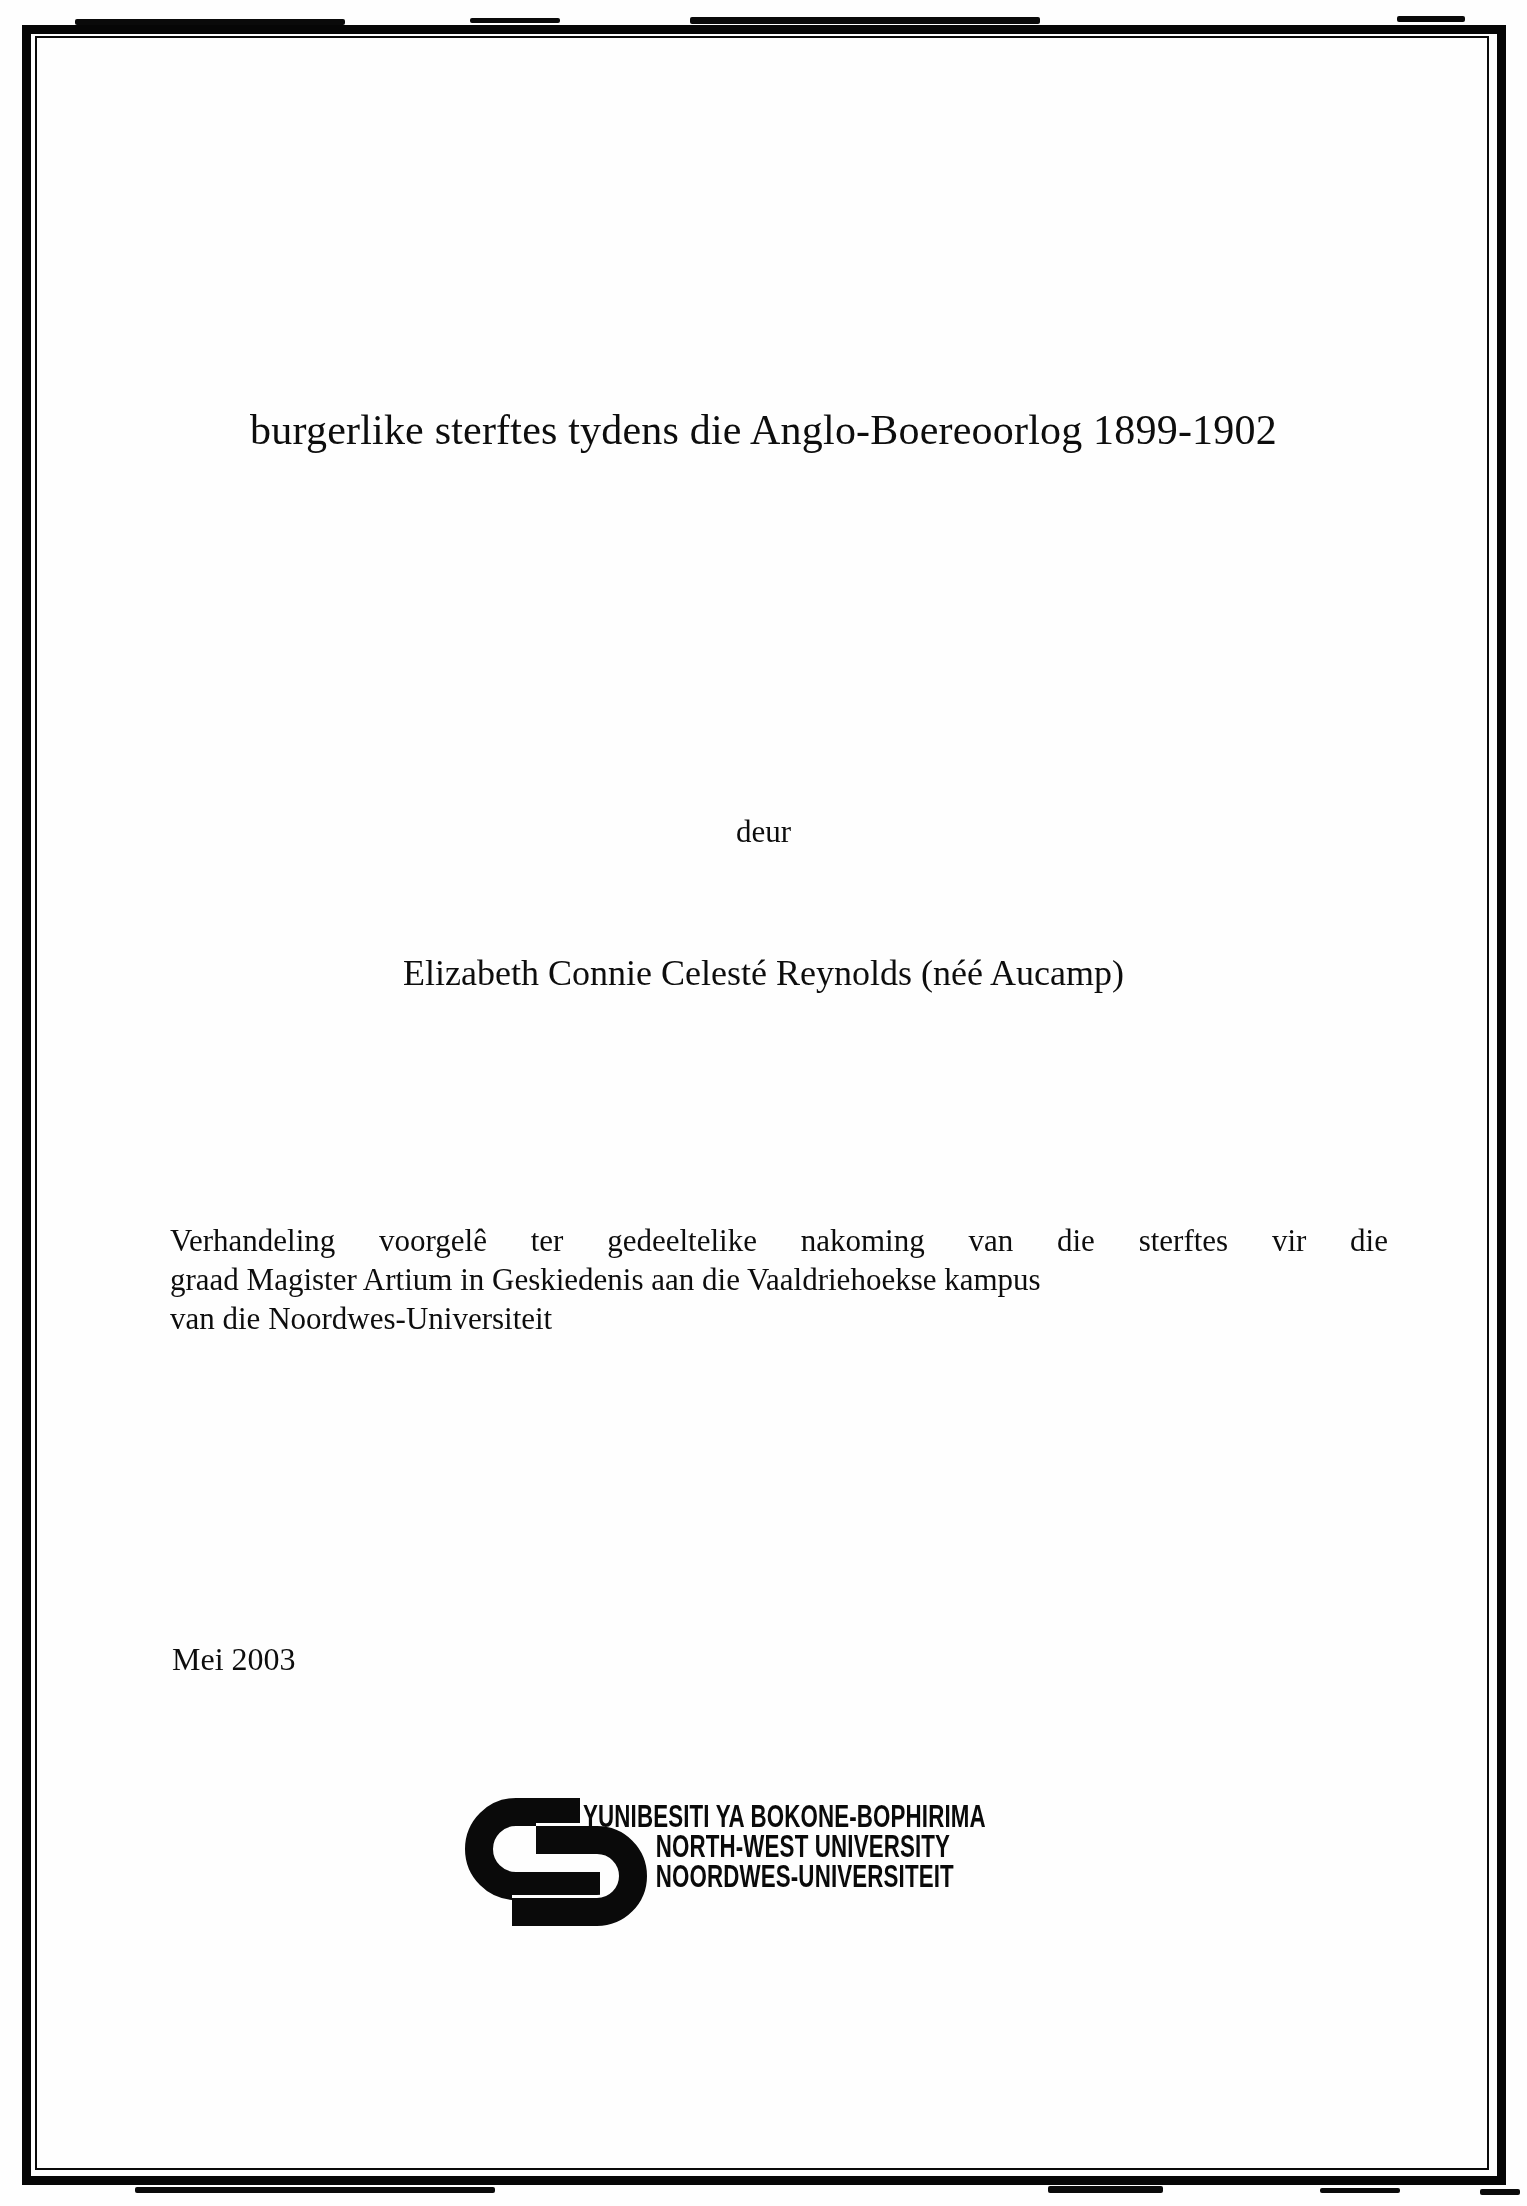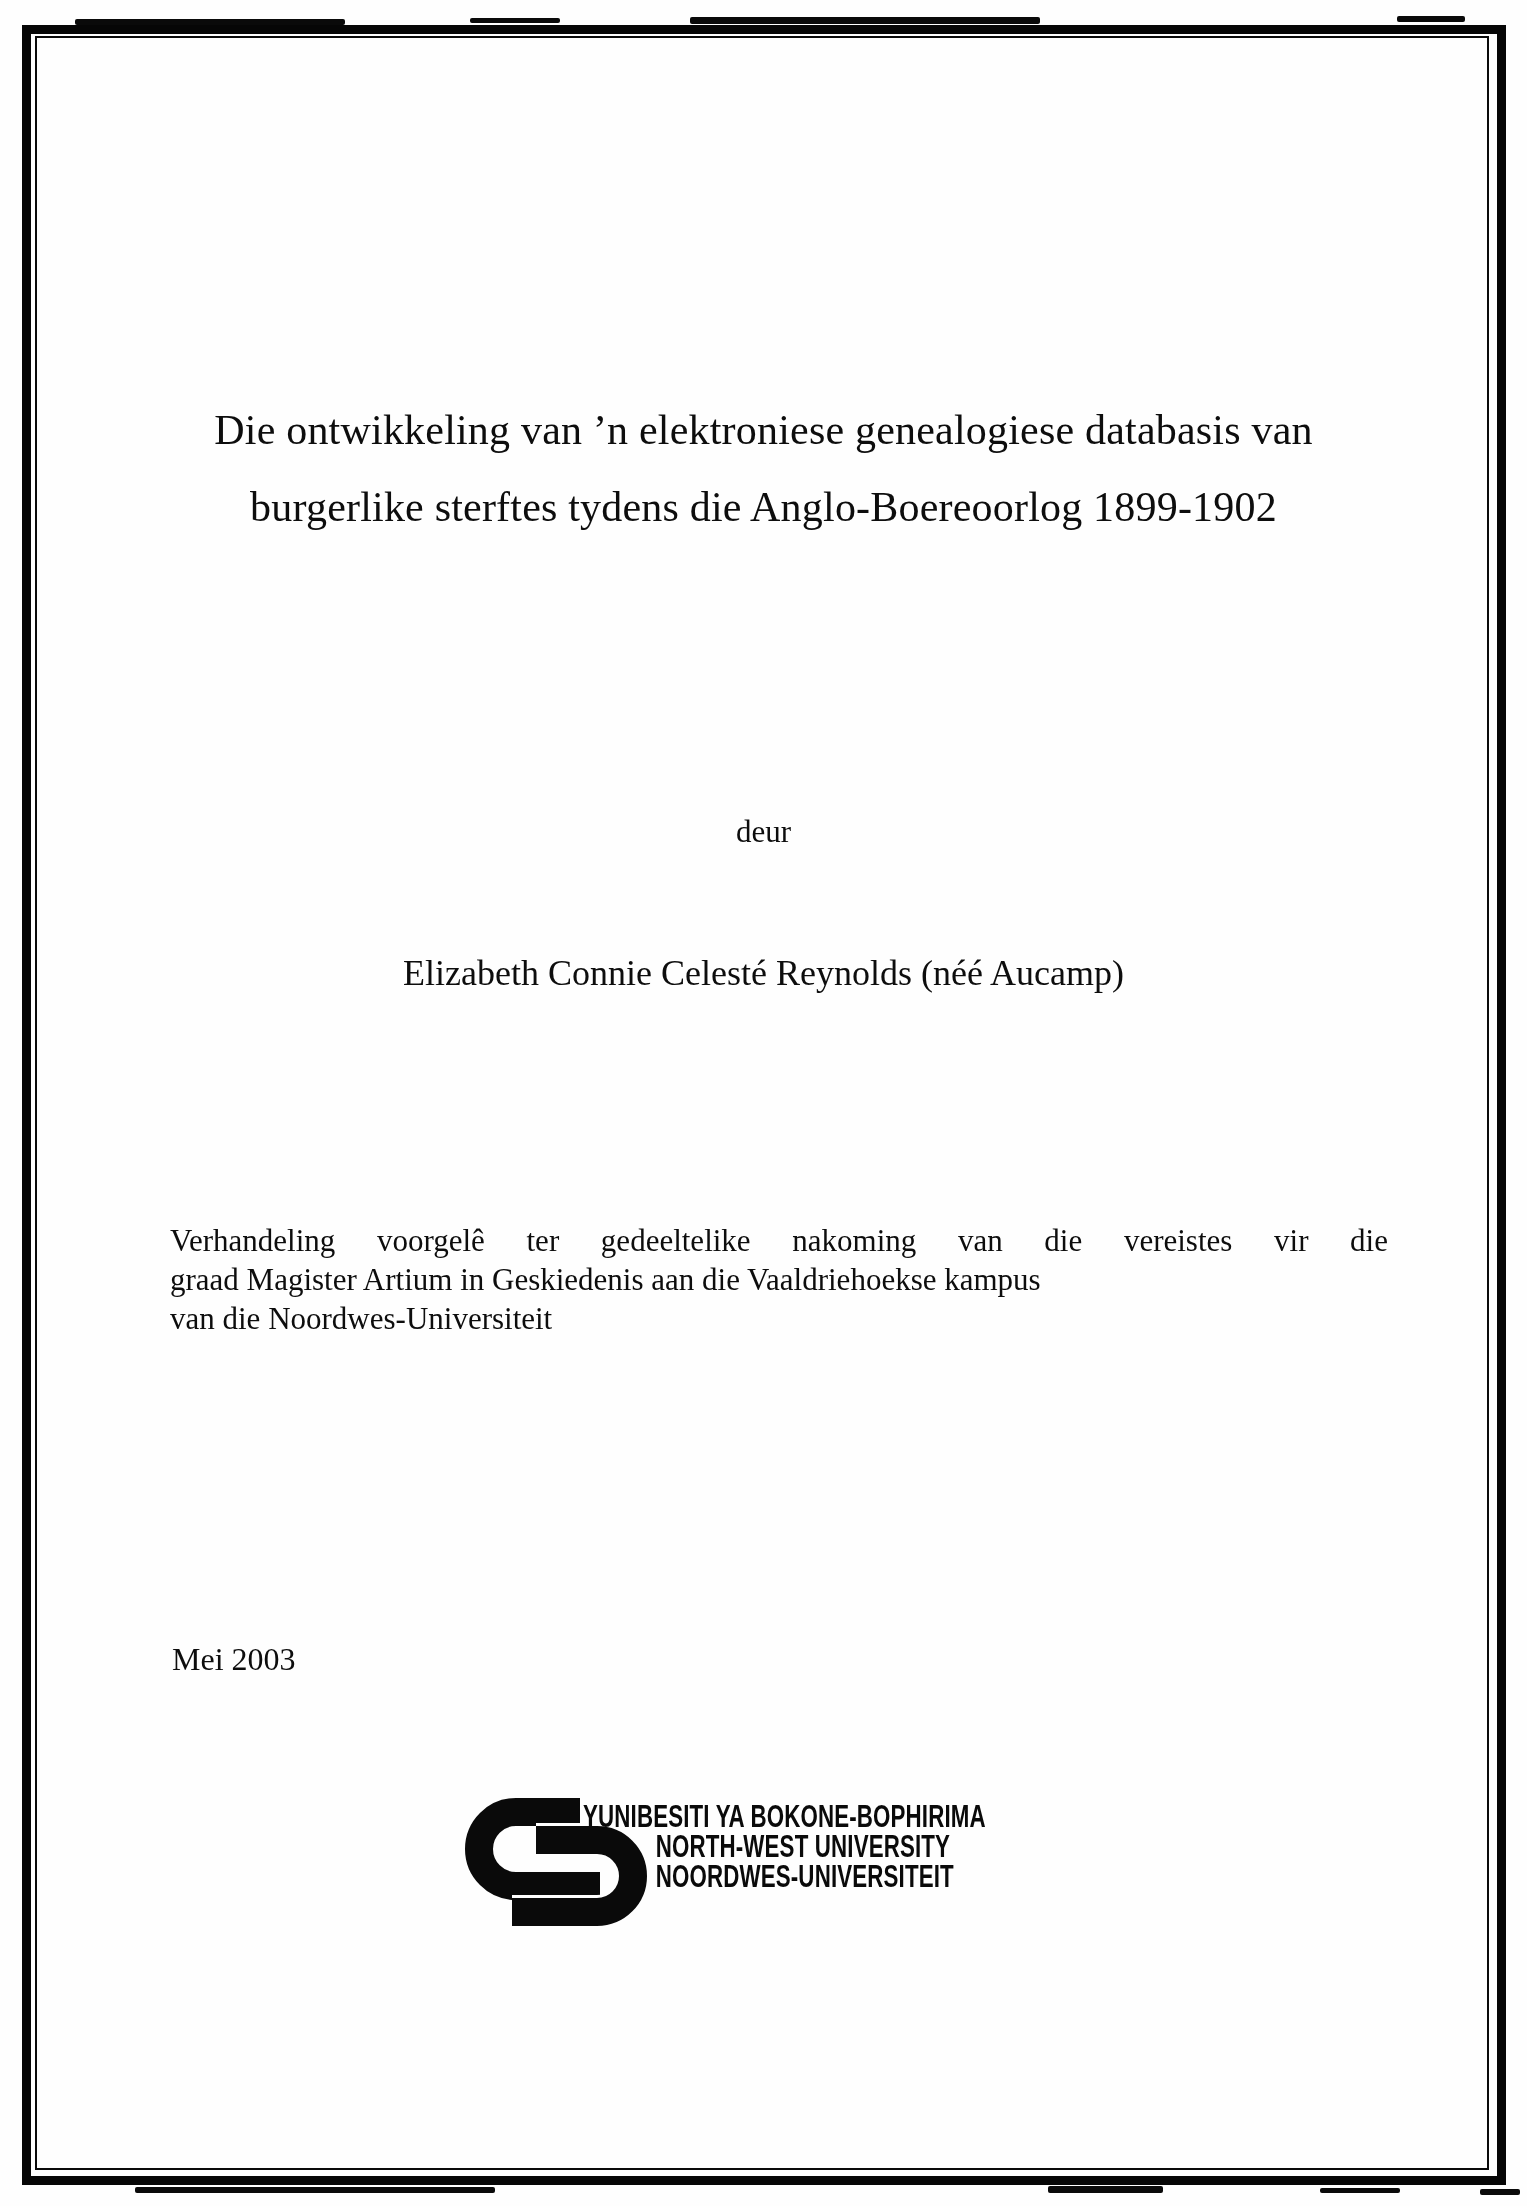--- a/index.html
+++ b/index.html
@@ -111,30 +111,29 @@
   <div class="smudge" style="left:75px;   top:19px;   width:270px; height:6px;"></div>
   <div class="smudge" style="left:470px;  top:18px;   width:90px;  height:5px;"></div>
   <div class="smudge" style="left:690px;  top:17px;   width:350px; height:7px;"></div>
   <div class="smudge" style="left:1397px; top:16px;   width:68px;  height:6px;"></div>
   <div class="smudge" style="left:135px;  top:2187px; width:360px; height:6px;"></div>
   <div class="smudge" style="left:1048px; top:2186px; width:115px; height:7px;"></div>
   <div class="smudge" style="left:1320px; top:2188px; width:80px;  height:5px;"></div>
   <div class="smudge" style="left:1480px; top:2189px; width:40px;  height:6px;"></div>
 
   <div class="title-block">
-    <div>Die ontwikkeling van ’n elektroniese genealogiese databasis van</div>
     <div>burgerlike sterftes tydens die Anglo-Boereoorlog 1899-1902</div>
   </div>
 
   <div class="byline">deur</div>
 
   <div class="author">Elizabeth Connie Celesté Reynolds (néé Aucamp)</div>
 
   <div class="degree-statement">
-    <div class="justified">Verhandeling voorgelê ter gedeeltelike nakoming van die vereistes vir die</div>
+    <div class="justified">Verhandeling voorgelê ter gedeeltelike nakoming van die sterftes vir die</div>
     <div><span>graad </span><span class="italic">Magister Artium</span><span> in Geskiedenis aan die Vaaldriehoekse kampus</span></div>
     <div>van die Noordwes-Universiteit</div>
   </div>
 
   <div class="supervisor-block">
     <div>Mei 2003</div>
   </div>
 
   <div class="logo">
     <svg class="logo-mark" viewBox="0 0 200 132" xmlns="http://www.w3.org/2000/svg" aria-hidden="true">

